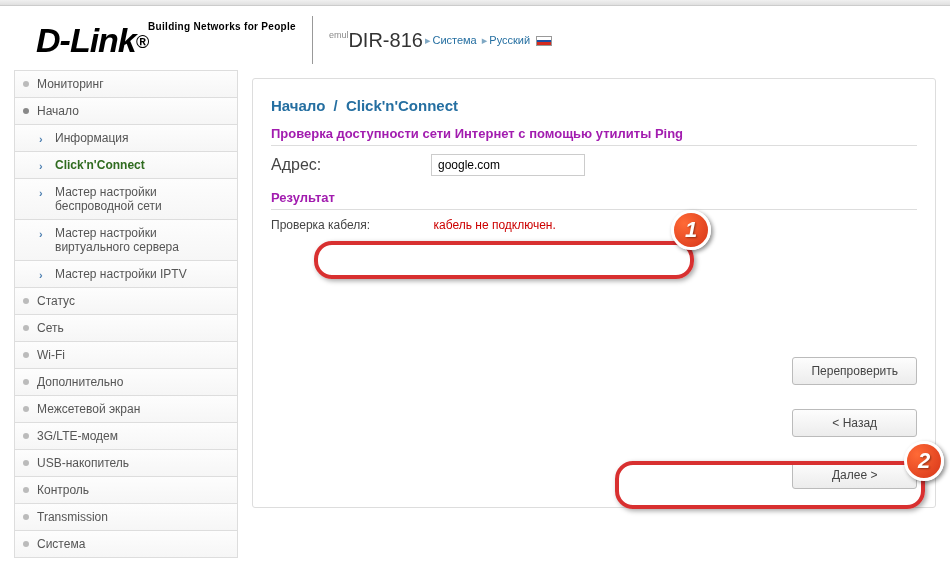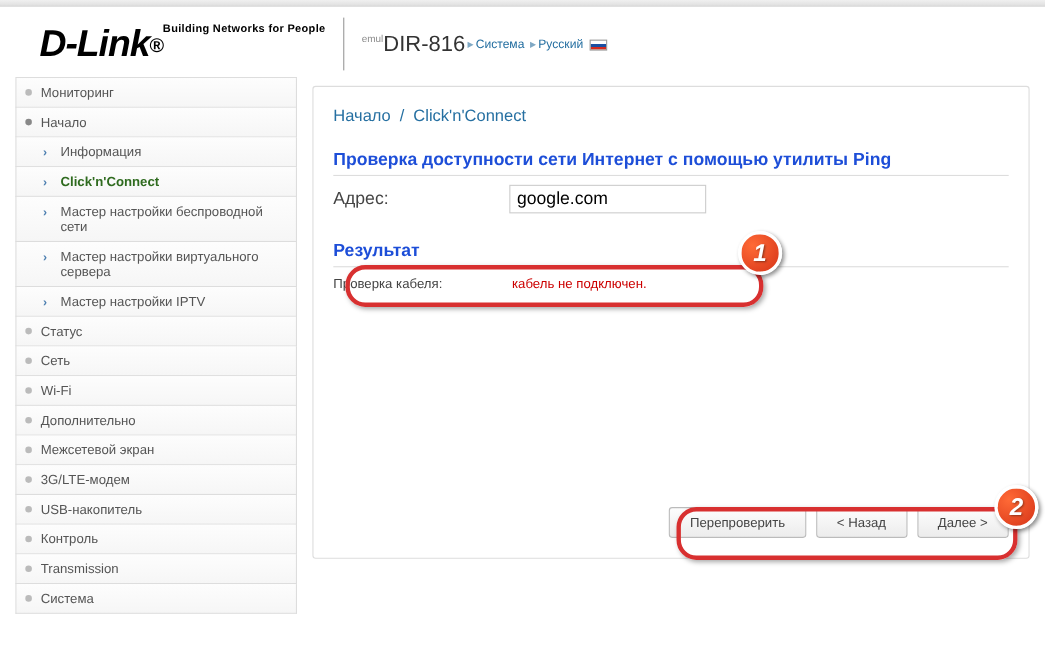--- a/index.html
+++ b/index.html
@@ -12,44 +12,44 @@
 .logo-sub { font-size:10px; font-weight:bold; color:#000; margin-top:-2px; letter-spacing:0.3px; }
 .header-sep { width:1px; height:48px; background:#999; }
 .model-box { display:flex; flex-direction:row; }
 .emul { font-size:9px; color:#8a8a8a; }
 .model { font-size:20px; font-weight:normal; color:#333; line-height:1; }
 .subnav { font-size:11px; margin-top:4px; }
 .subnav a { color:#256fa1; text-decoration:none; }
 .subnav .arrow { color:#7fa8c4; margin:0 2px; }
 .flag { display:inline-block; width:16px; height:10px; vertical-align:middle; background:linear-gradient(to bottom,#fff 0 33%,#1c4fa1 33% 66%,#d52b1e 66% 100%); margin-left:3px; border:1px solid #999; }
 .main { display:flex; gap:14px; padding:0 14px 14px 14px; }
-.sidebar { width:256px; }
+.sidebar { width:224px; }
 .menu { list-style:none; border-top:1px solid #ddd; }
 .menu li { border:1px solid #ddd; border-top:none; background:#fff; padding:6px 10px 6px 22px; font-size:12px; color:#555; cursor:pointer; position:relative; background:linear-gradient(#fdfdfd,#f6f6f6); }
 .menu li .dot { position:absolute; left:8px; top:10px; width:6px; height:6px; border-radius:50%; background:#bbb; }
 .menu li.child { padding-left:40px; }
 .menu li.child .chev { position:absolute; left:24px; top:8px; color:#4d7fb0; font-size:11px; font-weight:bold; }
 .menu li.child.active { color:#2f6b1f; font-weight:bold; }
 .menu li.open .dot { background:#888; }
 .content { flex:1; position:relative; }
 .searchbar { border:1px solid #ddd; border-radius:3px; background:linear-gradient(#fdfdfd,#f6f6f6); height:30px; padding:0 10px; display:flex; align-items:center; justify-content:space-between; }
 .searchbar input { border:none; background:transparent; font-size:12px; color:#888; width:90%; outline:none; }
 .search-ico svg { width:16px; height:16px; stroke:#999; fill:none; stroke-width:2; }
 .panel { border:1px solid #ddd; border-radius:3px; margin-top:8px; padding:18px 18px 70px 18px; min-height:430px; position:relative; background:#fff; }
-.bc { font-size:15px; color:#256fa1; font-weight:normal; margin-bottom:23px; }
+.bc { font-size:15px; color:#256fa1; font-weight:bold; margin-bottom:12px; }
 .bc .sep { margin:0 4px; }
-.sect-title { color:#1d4ed8; font-weight:bold; font-size:16px; border-bottom:1px solid #ddd; padding-bottom:4px; margin-bottom:8px; }
+.sect-title { color:#a21caf; font-weight:bold; font-size:13px; border-bottom:1px solid #ddd; padding-bottom:4px; margin-bottom:8px; }
 .form-row { display:flex; align-items:center; gap:10px; margin-bottom:8px; }
 .form-row label { width:150px; color:#444; font-size:16px; }
-.form-row input { border:1px solid #ccc; padding:3px 6px; font-size:16px; width:179px; }
-.result-block { margin-top:26px; }
+.form-row input { border:1px solid #ccc; padding:3px 6px; font-size:12px; width:154px; }
+.result-block { margin-top:14px; }
 .result-row { font-size:12px; color:#444; margin:6px 0; }
 .result-row .val { color:#c00; margin-left:60px; }
 .hint { font-style:italic; color:#555; font-size:12px; margin-top:4px; }
-.btn-row { position:absolute; bottom:18px; right:18px; display:flex; gap:9px; }
+.btn-row { position:absolute; bottom:18px; right:18px; display:flex; gap:24px;flex-direction:column; }
 .btn { border:1px solid #bbb; background:linear-gradient(#fdfdfd,#ececec); padding:6px 18px; font-size:12px; color:#444; border-radius:3px; cursor:pointer; }
 .annot { position:absolute; border:4px solid #d83030; border-radius:18px; box-shadow:2px 2px 5px rgba(0,0,0,.35); pointer-events:none; }
 .annot1 { left:314px; top:241px; width:380px; height:38px; }
 .annot2 { left:615px; top:461px; width:310px; height:48px; }
 .badge { position:absolute; width:40px; height:40px; border-radius:50%; background:radial-gradient(circle at 30% 30%,#ff6a36,#d63418); border:3px solid #fff; box-shadow:2px 2px 4px rgba(0,0,0,.45); display:flex; align-items:center; justify-content:center; font-size:22px; font-weight:bold; color:#fff; font-style:italic; text-shadow:1px 1px 2px #0006; }
 .badge1 { left:671px; top:210px; }
 .badge2 { left:904px; top:441px; }
 </style>
 </head>
 <body>

